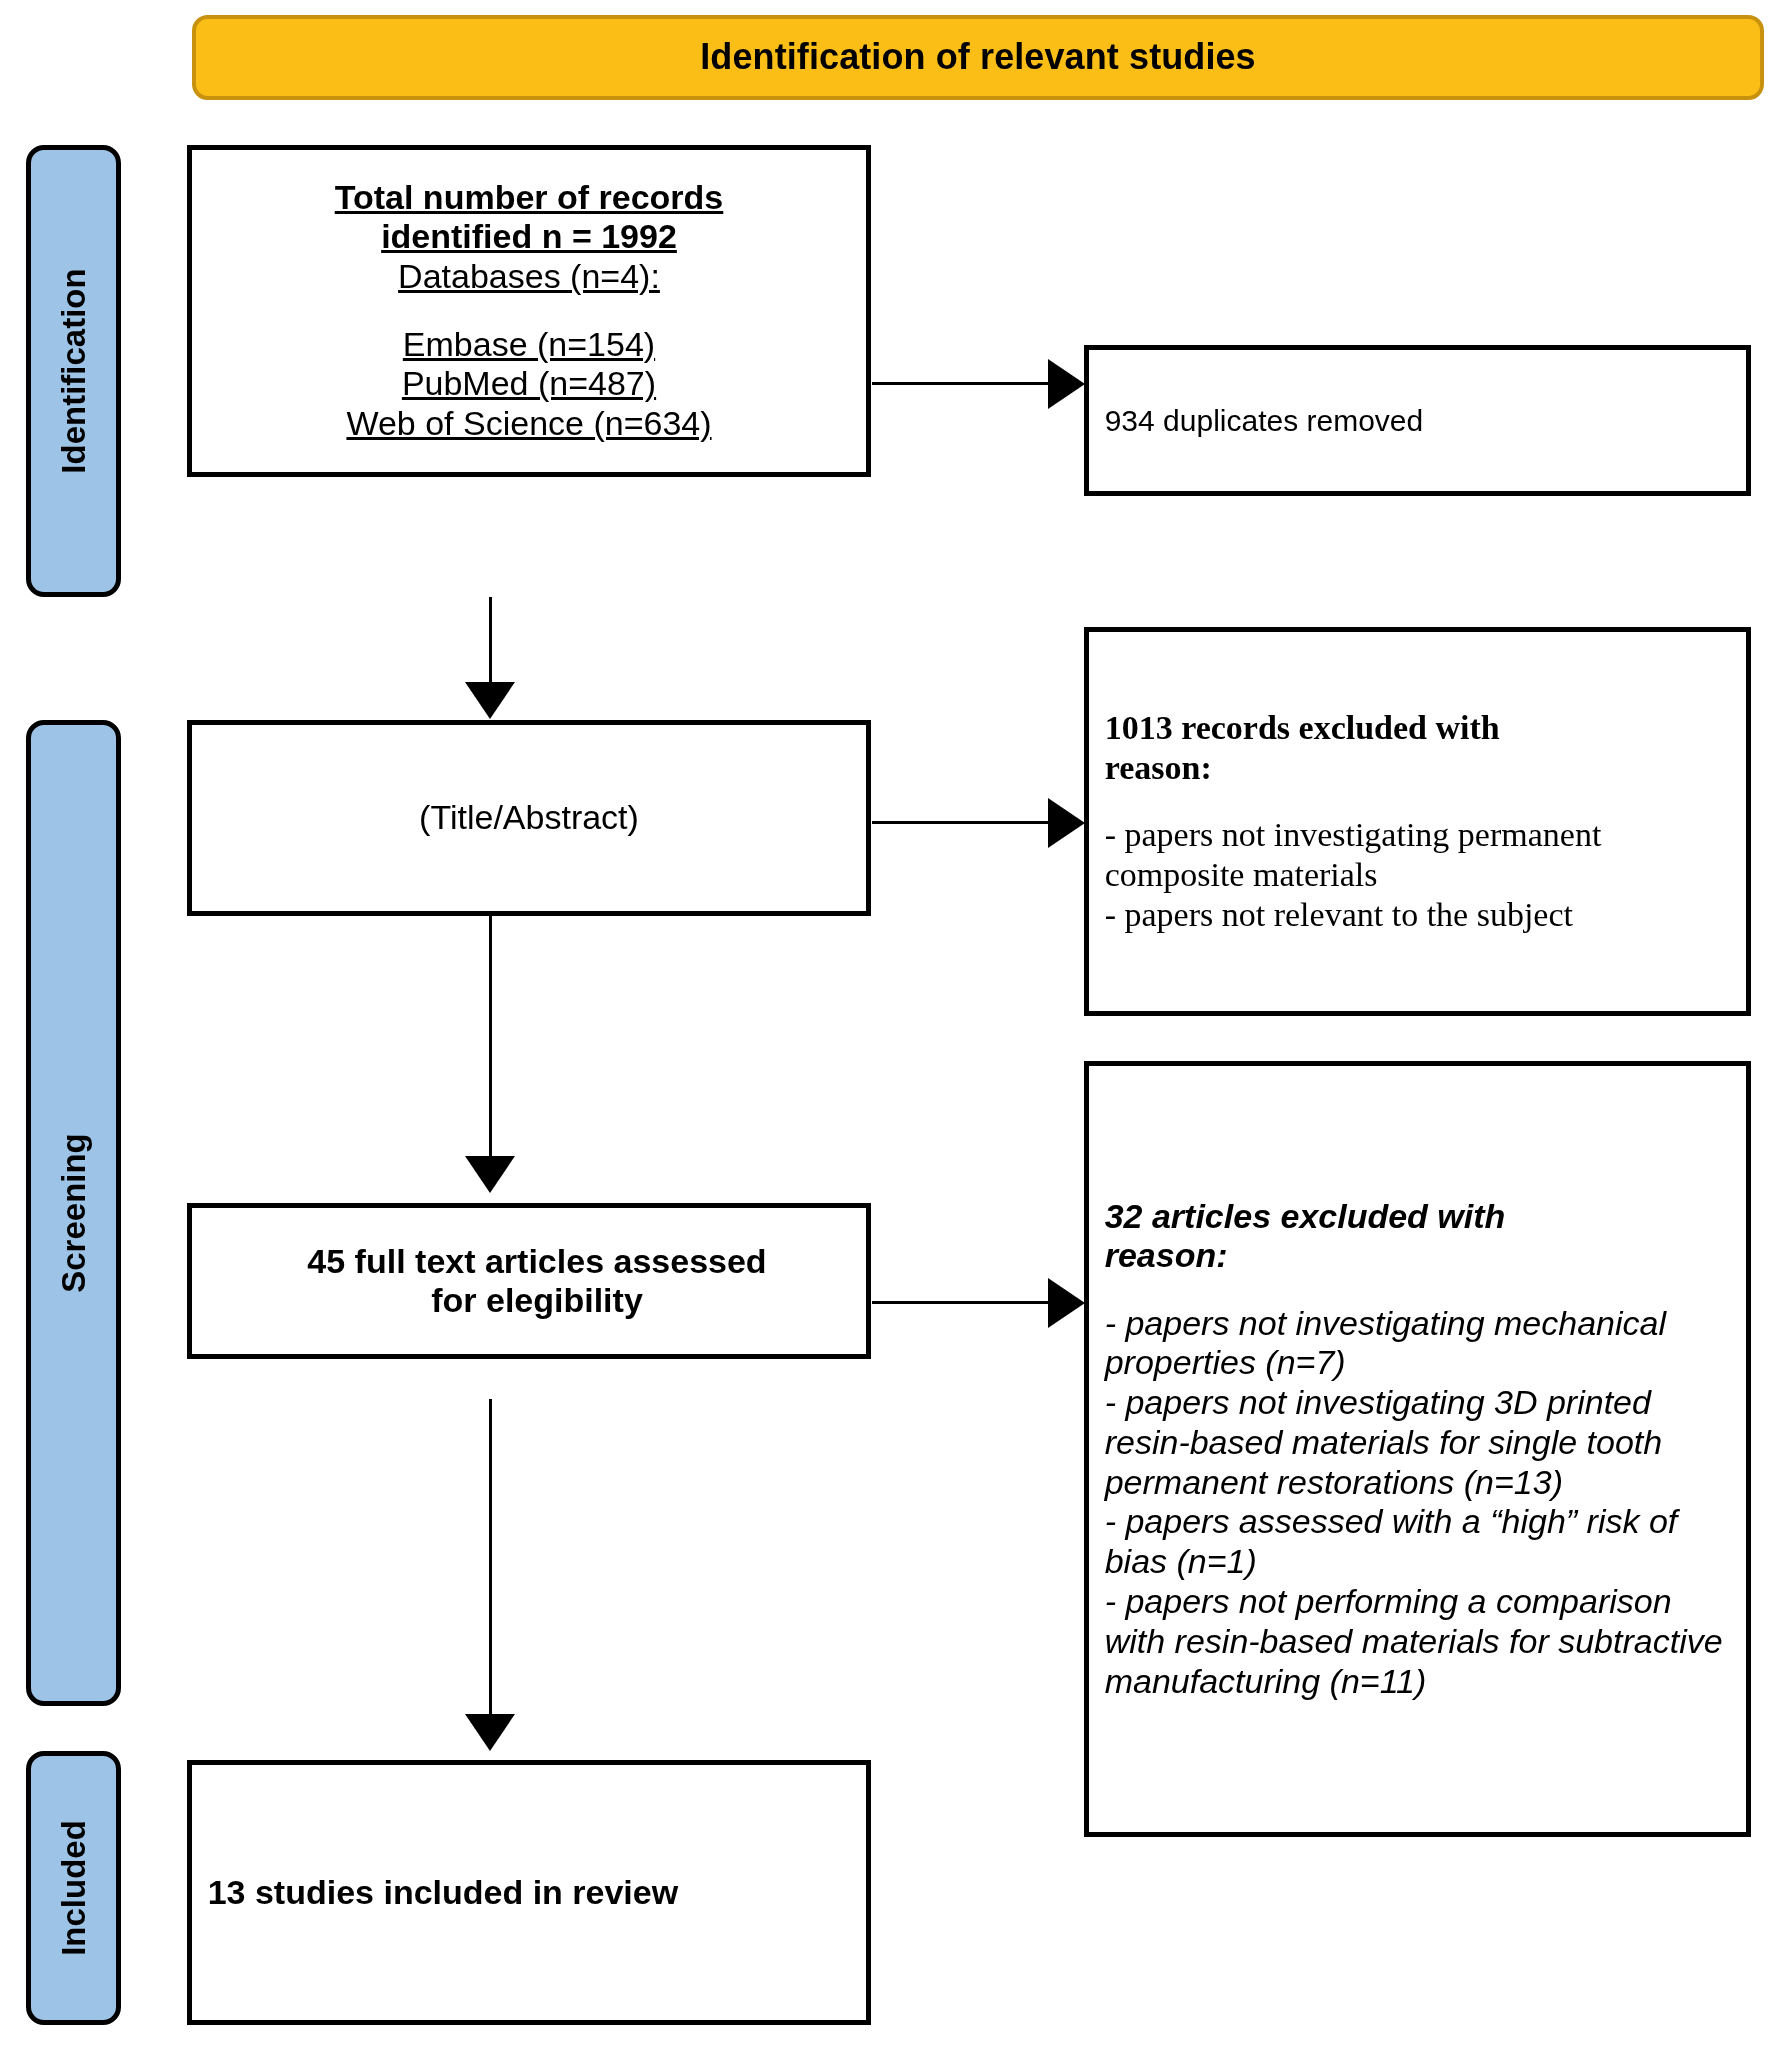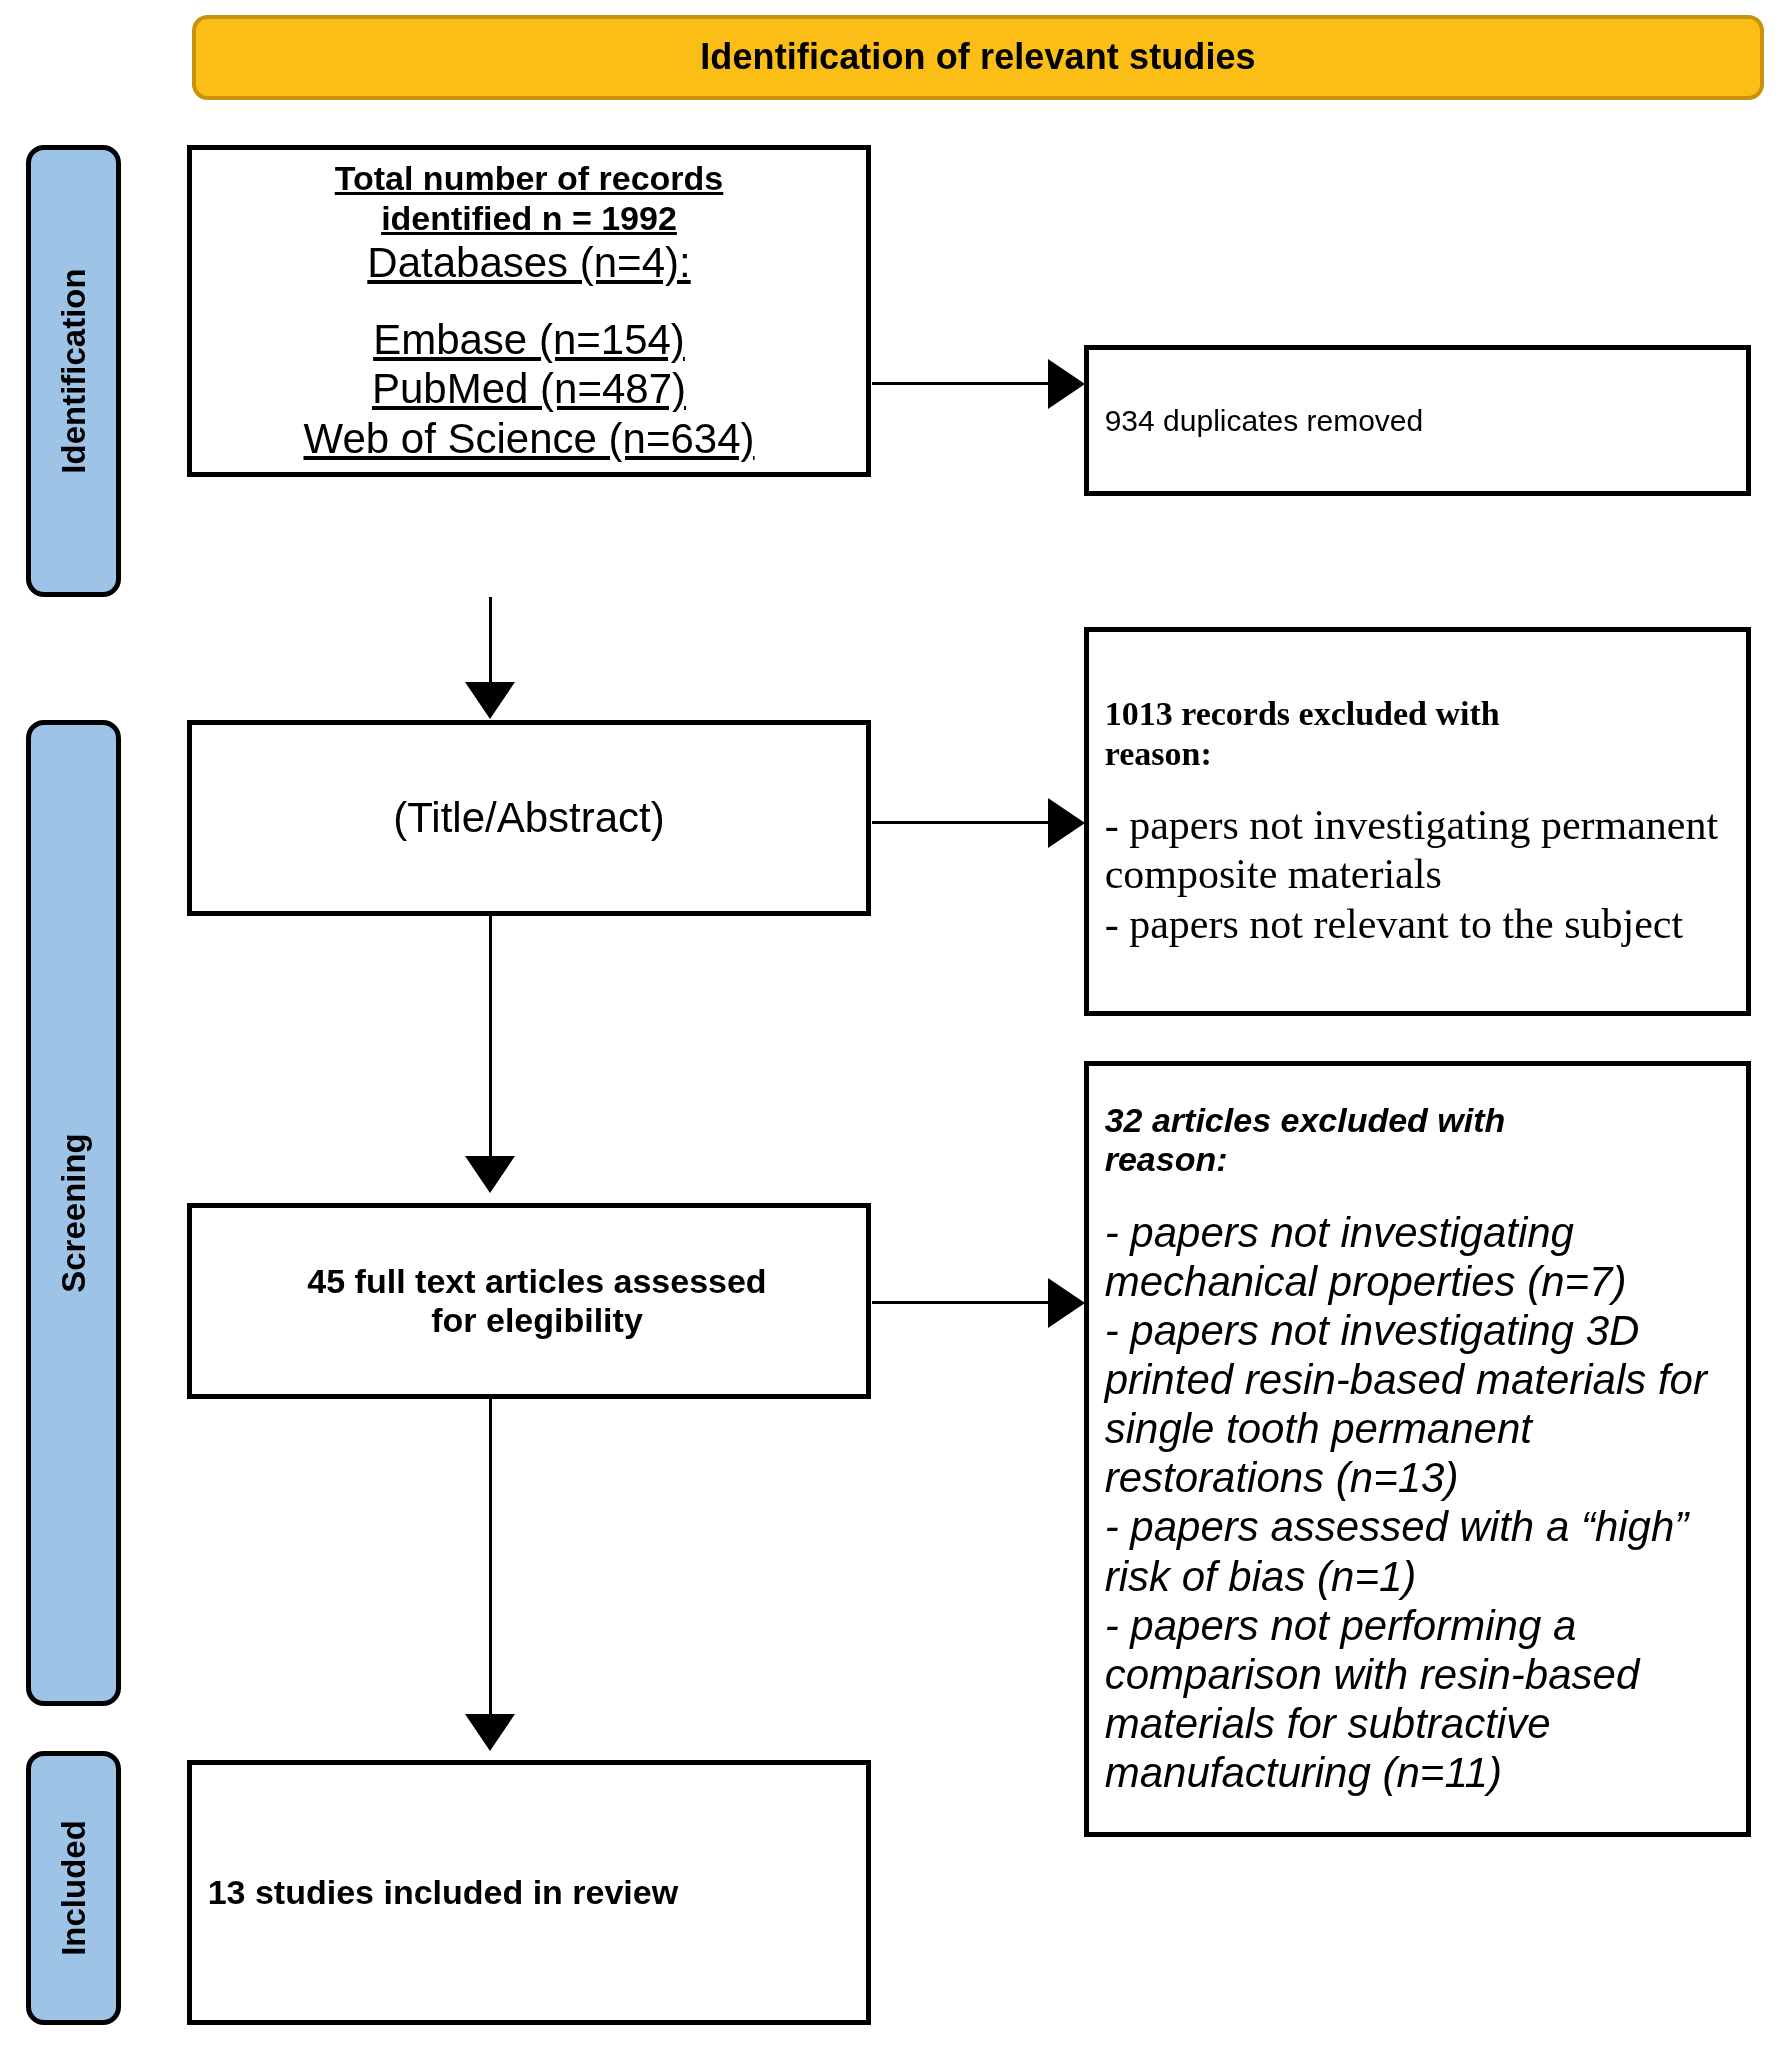--- a/index.html
+++ b/index.html
@@ -23,28 +23,28 @@
   #stage-included{top:1751px;height:274px;}
 
   
   .box{border:5.4px solid #000;background:#fff;}
   .box .inner{padding:0 15.7px;width:100%;}
   .ctr{display:flex;align-items:center;justify-content:center;text-align:center;}
   .lft{display:flex;align-items:center;justify-content:flex-start;text-align:left;}
 
   #box-records{left:187px;top:145px;width:684px;height:332px;text-decoration:underline;}
   #box-screened{left:187px;top:720px;width:684px;height:196px;}
-  #box-fulltext{left:187px;top:1203px;width:684px;height:196px;padding-left:16px;}
+  #box-fulltext{left:187px;top:1203px;width:684px;height:156px;padding-left:16px;}
   #box-included{left:187px;top:1760px;width:684px;height:265px;}
 
   #box-duplicates{left:1084px;top:309px;width:667px;height:151px;margin-top:36px;}
   #box-excluded-records{left:1084px;top:627px;width:667px;height:389px;font-family:Liberation Serif, serif;}
   #box-excluded-articles{left:1084px;top:1061px;width:667px;height:776px;font-style:italic;}
   .l-title{font-size:34px;font-weight:bold;line-height:1.16;}
-  .l-body{font-size:42px;line-height:1.17;}
+  .l-body{font-size:34px;line-height:1.17;}
   .l-plain{font-size:30px;line-height:1.2;}
   .gap{height:28px;}
   .t-wrap{white-space:pre-wrap;}
 
   
   .vline{position:absolute;width:3px;background:#000;}
   .hline{position:absolute;height:3px;background:#000;}
   .arrow-d{position:absolute;width:0;height:0;
            border-left:25px solid transparent;border-right:25px solid transparent;
            border-top:37px solid #000;}

